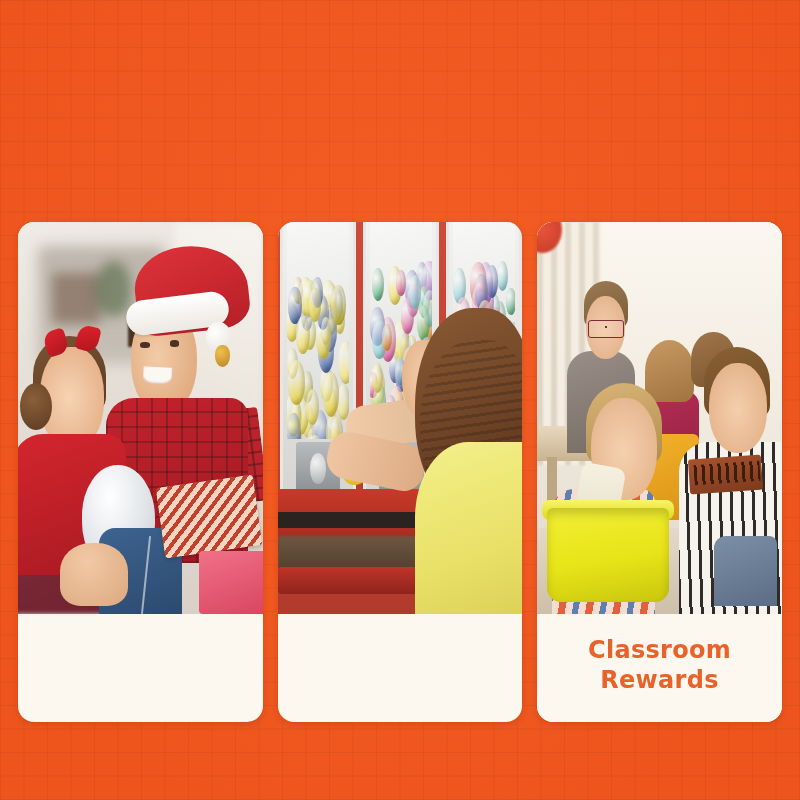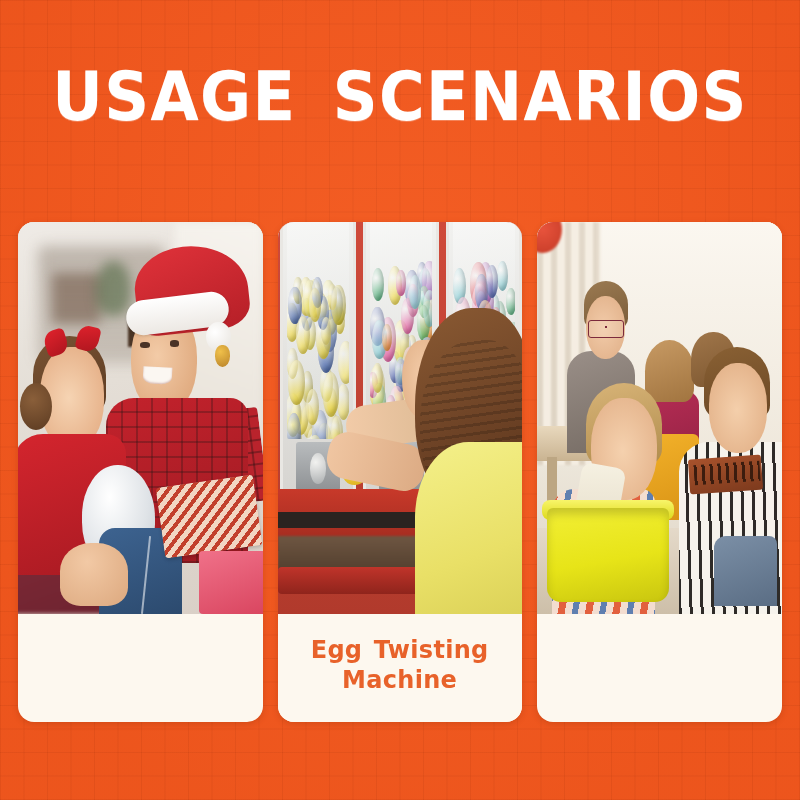--- a/index.html
+++ b/index.html
@@ -504,23 +504,20 @@
   }
 </style>
 </head>
 <body>
 
 <div id="poster">
 
   <div class="grid-overlay"></div>
   <div class="vignette"></div>
 
-  <div class="title-wrap">
-    <div class="poster-title">USAGE  SCENARIOS</div>
-  </div>
 
   <div class="cards-row">
 
     <div class="card">
       <div class="card-photo">
         <div class="scene">
           <div class="c1-bg"></div>
           <div class="c1-shelf"></div>
           <div class="c1-shelf2"></div>
           <div class="c1-green"></div>
@@ -725,26 +722,20 @@
           <div class="c2-arm2"></div>
           <div class="c2-yellowcap"></div>
           <div class="c2-arm"></div>
 
           <div class="c2-girl-face"></div>
           <div class="c2-girl-hair"></div>
           <div class="c2-girl-hair-strands"></div>
           <div class="c2-girl-shirt"></div>
         </div>
       </div>
-      <div class="card-caption">
-        <div class="caption-text">
-          <span>Egg Twisting</span><br>
-          <span>Machine</span>
-        </div>
-      </div>
     </div>
 
     <div class="card">
       <div class="card-photo">
         <div class="scene">
           <div class="c3-bg"></div>
           <div class="c3-wall"></div>
           <div class="c3-curtain"></div>
           <div class="c3-lamp"></div>
           <div class="c3-table"></div>
@@ -770,16 +761,22 @@
 
           <div class="c3-kid-a-body"></div>
           <div class="c3-kid-a-hair"></div>
           <div class="c3-kid-a-head"></div>
           <div class="c3-sleeve"></div>
 
           <div class="c3-bin-rim"></div>
           <div class="c3-bin"></div>
         </div>
       </div>
+      <div class="card-caption">
+        <div class="caption-text">
+          <span>Classroom</span><br>
+          <span>Rewards</span>
+        </div>
+      </div>
     </div>
 
   </div>
 </div>
 
 </body></html>

